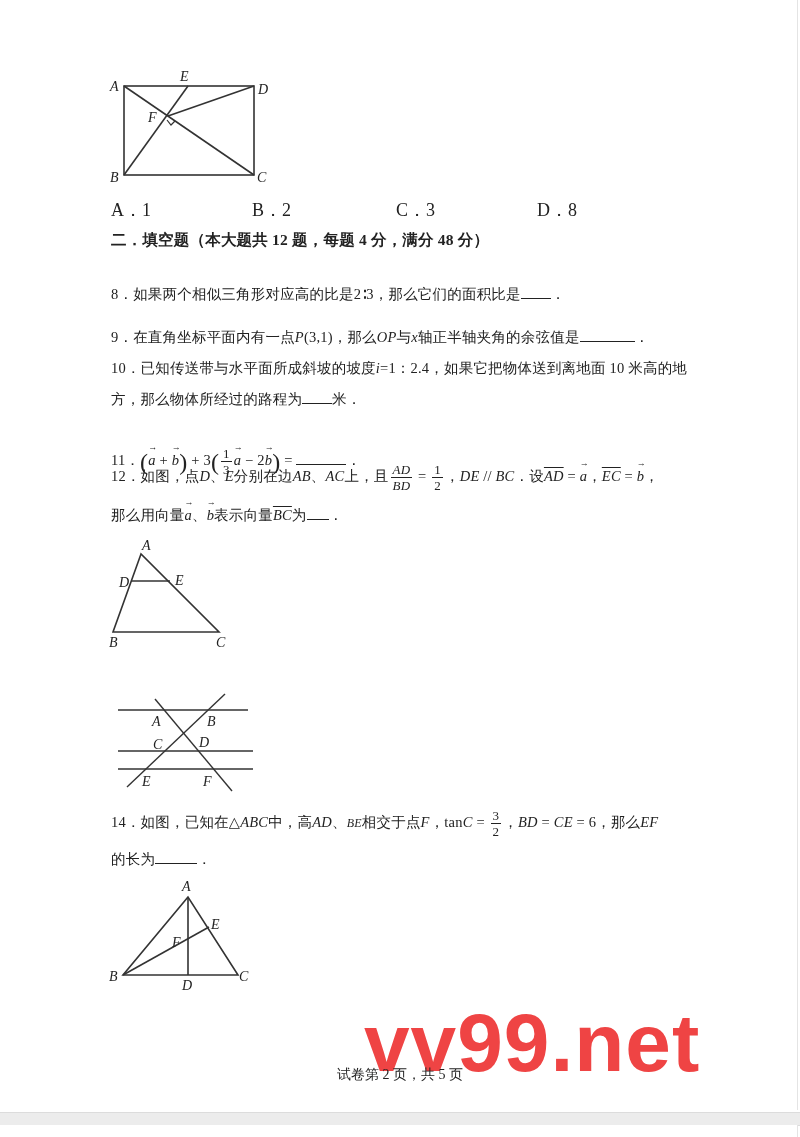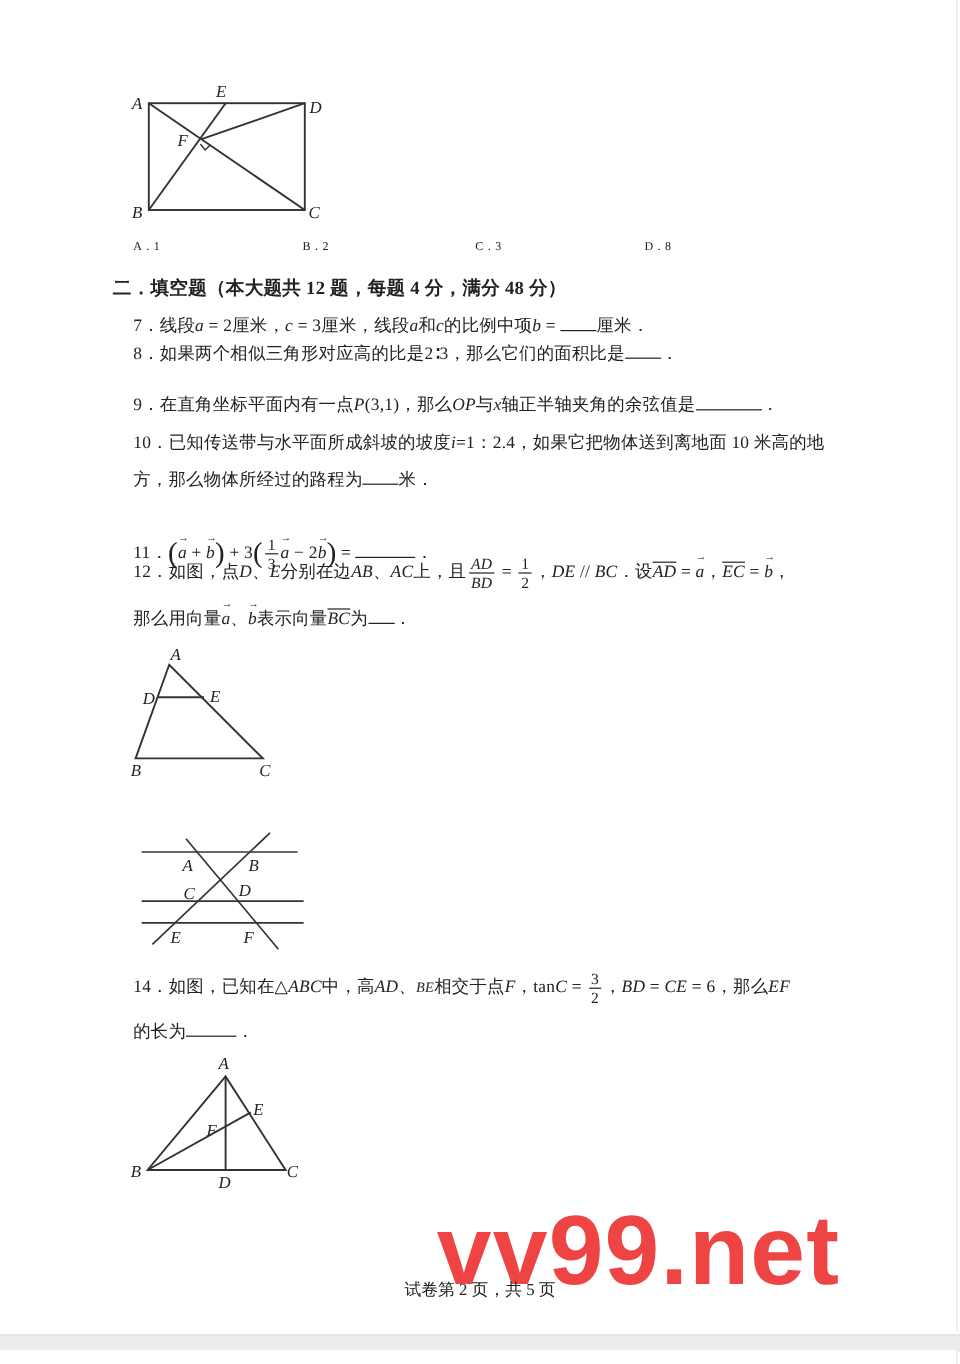--- a/index.html
+++ b/index.html
@@ -7,21 +7,21 @@
     width:800px; height:1137px; position:relative; overflow:hidden;
     background:#ffffff;
     font-family:"Liberation Serif","DejaVu Serif",serif;
     color:#222;
   }
   .page { position:absolute; left:0; top:0; width:797px; height:1110px; background:#fff; border-right:1px solid #e4e4e4; }
   .line { position:absolute; font-size:14.5px; white-space:nowrap; letter-spacing:0.2px; }
   .it { font-style:italic; }
   .blank { display:inline-block; border-bottom:1px solid #222; height:12px; vertical-align:baseline; }
   .h2 { font-weight:bold; font-size:15.5px; }
-  .opt { position:absolute; font-size:10px; }
+  .opt { position:absolute; font-size:18px; }
   .frac { display:inline-flex; flex-direction:column; align-items:center; vertical-align:middle; font-size:13px; line-height:15px; margin:0 2px; }
   .frac .num { border-bottom:1px solid #222; padding:0 2px; }
   .ov { text-decoration:overline; font-style:italic; }
   .vec { position:relative; font-style:italic; }
   .vec::before { content:"\2192"; position:absolute; top:-10px; left:0; font-size:9px; font-style:normal; }
   .paren { font-size:24px; vertical-align:middle; line-height:1; }
   svg text { font-family:"Liberation Serif","DejaVu Serif",serif; font-style:italic; font-size:14px; fill:#222; }
   .watermark { position:absolute; left:364px; top:996px; font-family:"Liberation Sans","DejaVu Sans",sans-serif; font-weight:bold; font-size:82px; color:#ef4444; letter-spacing:1px; }
   .footer { position:absolute; left:326px; top:1066px; font-size:14px;margin-left:11px; }
   .sep { position:absolute; left:0; top:1112px; width:800px; height:12px; background:#ececec; border-top:1px solid #dcdcdc; border-bottom:1px solid #dcdcdc; }
@@ -46,26 +46,22 @@
     <text x="48" y="60">F</text>
     <text x="10" y="120">B</text>
     <text x="157" y="120">C</text>
   </svg>
 
   <div class="opt" style="left:111px;top:198px;">A．1</div>
   <div class="opt" style="left:252px;top:198px;">B．2</div>
   <div class="opt" style="left:396px;top:198px;">C．3</div>
   <div class="opt" style="left:537px;top:198px;">D．8</div>
 
-  <div class="line h2" style="left:94px;top:230px;">二．填空题（本大题共 12 题，每题 4 分，满分 48 分）</div>
+  <div class="line h2" style="left:111px;top:230px;">二．填空题（本大题共 12 题，每题 4 分，满分 48 分）</div>
 
-  <div class="line" style="left:111px;top:262px;">
-    <span>7．</span><span>线段</span><span class="it">a</span><span> = 2厘米，</span><span class="it">c</span><span> = 3厘米，线段</span><span class="it">a</span><span>和</span><span class="it">c</span><span>的比例中项</span><span class="it">b</span><span> =</span>
-    <span class="blank" style="width:30px;"></span><span>厘米．</span>
-  </div>
 
   <div class="line" style="left:111px;top:285px;">
     <span>8．</span><span>如果两个相似三角形对应高的比是2∶3，那么它们的面积比是</span><span class="blank" style="width:30px;"></span><span>．</span>
   </div>
 
   <div class="line" style="left:111px;top:328px;">
     <span>9．</span><span>在直角坐标平面内有一点</span><span class="it">P</span><span>(3,1)，那么</span><span class="it">OP</span><span>与</span><span class="it">x</span><span>轴正半轴夹角的余弦值是</span><span class="blank" style="width:55px;"></span><span>．</span>
   </div>
 
   <div class="line" style="left:111px;top:359px;">

